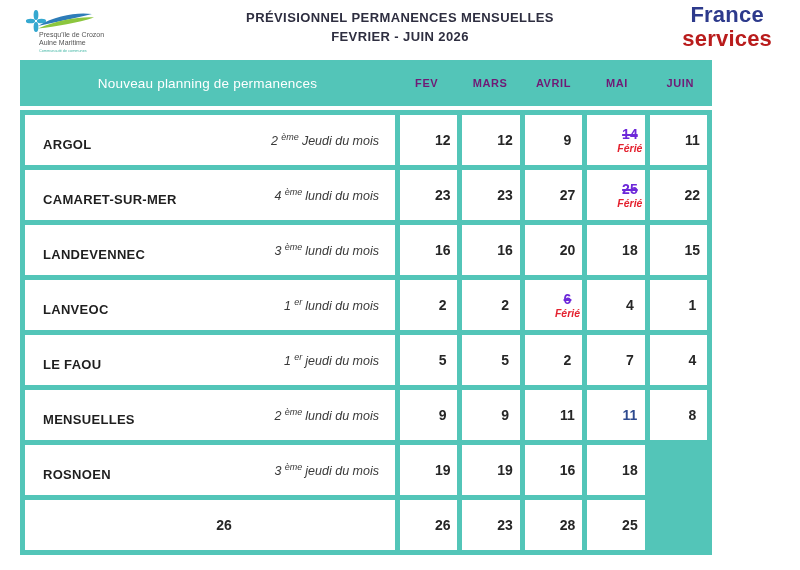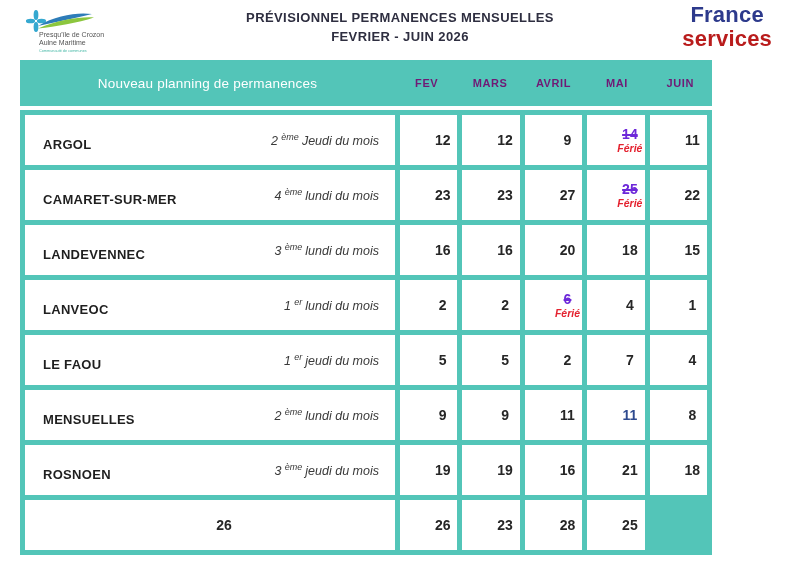--- a/index.html
+++ b/index.html
@@ -221,23 +221,20 @@
           <div class="cell num-cell">
             <span class="num">19</span>
           </div>
           <div class="cell num-cell">
             <span class="num">19</span>
           </div>
           <div class="cell num-cell">
             <span class="num">16</span>
           </div>
           <div class="cell num-cell">
-            <span class="num">21</span>
-          </div>
-          <div class="cell num-cell">
             <span class="num">18</span>
           </div>
         </div>
         <div class="trow">
           <div class="cell num-cell">
             <span class="num">26</span>
           </div>
           <div class="cell num-cell">
             <span class="num">26</span>
           </div>

